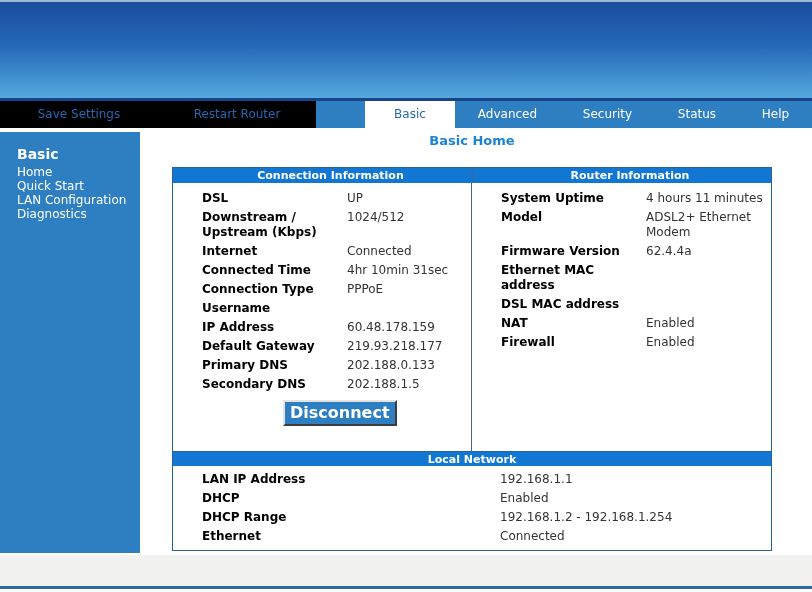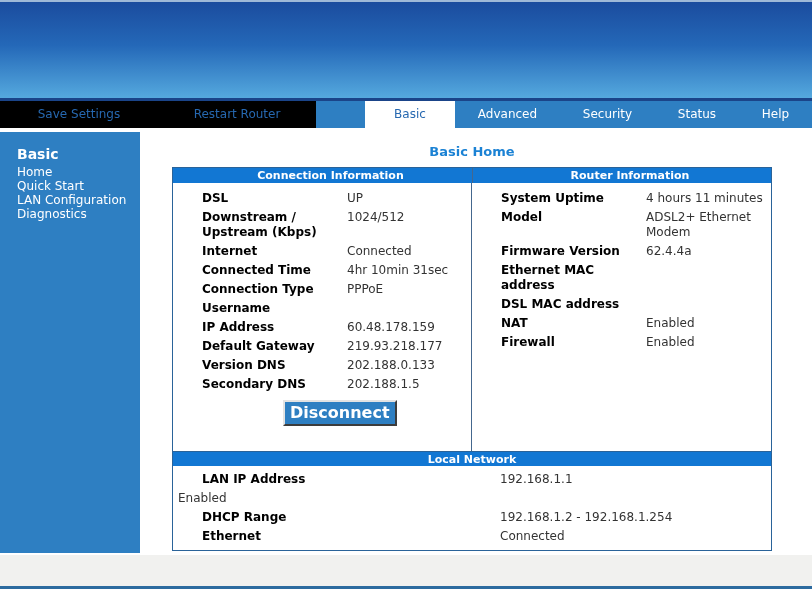--- a/index.html
+++ b/index.html
@@ -26,21 +26,21 @@
                display:flex; justify-content:space-around; }
   .nav-right .nav-item { color:#ffffff; line-height:27px; cursor:pointer; padding:0 6px; }
 
   
   .sidebar { position:absolute; top:132px; left:0; width:140px; height:421px; background:#2e7fc2;
              color:#ffffff; }
   .sidebar-title { font-size:14px; font-weight:bold; padding:14px 0 3px 17px; }
   .sidebar-item { padding-left:17px; line-height:14px; height:14px; cursor:pointer; }
 
   
-  .page-title { position:absolute; top:144px; left:172px; width:600px; text-align:center;
+  .page-title { position:absolute; top:133px; left:172px; width:600px; text-align:center;
                 color:#1b82d4; font-weight:bold; font-size:13px; }
 
   .info-table { position:absolute; top:167px; left:172px; width:600px;
                 border:1px solid #2a6399; background:#ffffff; }
   .hdr-row { display:flex; }
   .hdr-cell { width:50%; height:15px; background:#1277d3; color:#ffffff; font-weight:bold;
               font-size:11px; line-height:15px; text-align:center;padding-left:16px; }
   .hdr-cell + .hdr-cell { border-left:1px solid #44678e; }
   .body-row { display:flex; min-height:268px; }
   .col { width:50%; padding-top:4px; }
@@ -131,21 +131,21 @@
         </div>
         <div class="info-row">
           <span class="lbl">IP Address</span>
           <span class="val">60.48.178.159</span>
         </div>
         <div class="info-row">
           <span class="lbl">Default Gateway</span>
           <span class="val">219.93.218.177</span>
         </div>
         <div class="info-row">
-          <span class="lbl">Version DNS</span>
+          <span class="lbl">Primary DNS</span>
           <span class="val">202.188.0.133</span>
         </div>
         <div class="info-row">
           <span class="lbl">Secondary DNS</span>
           <span class="val">202.188.1.5</span>
         </div>
         <div class="btn-row">
           <button class="disconnect-btn">Disconnect</button>
         </div>
       </div>
@@ -182,20 +182,21 @@
       </div>
     </div>
 
     <div class="local-hdr">Local Network</div>
     <div class="local-body">
       <div class="info-row">
         <span class="lbl">LAN IP Address</span>
         <span class="val">192.168.1.1</span>
       </div>
       <div class="info-row">
+        <span class="lbl">DHCP</span>
         <span class="val">Enabled</span>
       </div>
       <div class="info-row">
         <span class="lbl">DHCP Range</span>
         <span class="val">192.168.1.2 - 192.168.1.254</span>
       </div>
       <div class="info-row">
         <span class="lbl">Ethernet</span>
         <span class="val">Connected</span>
       </div>

